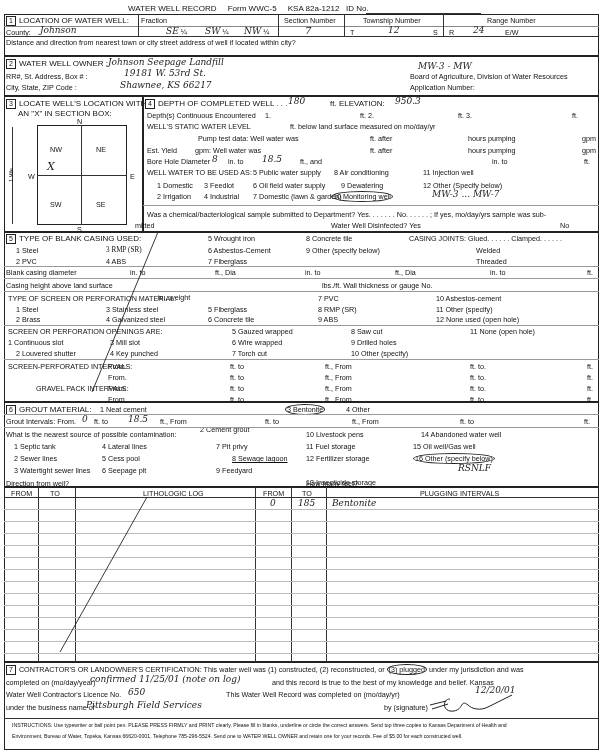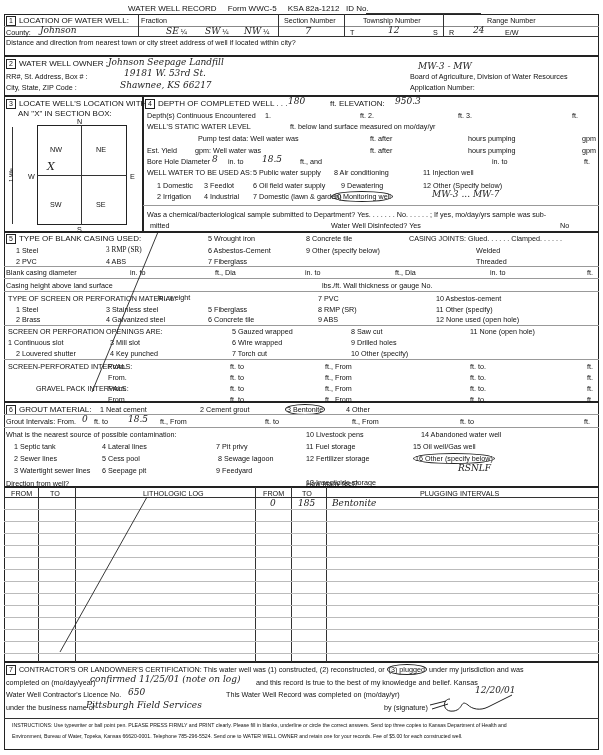--- a/index.html
+++ b/index.html
@@ -117,21 +117,21 @@
 <div class="abs" style="left:253px;top:181px;">6 Oil field water supply</div>
 <div class="abs" style="left:253px;top:192px;">7 Domestic (lawn &amp; garden)</div>
 <div class="abs" style="left:334px;top:168px;">8 Air conditioning</div>
 <div class="abs" style="left:341px;top:181px;">9 Dewatering</div>
 <div class="abs" style="left:331px;top:192px;"><span class="circ">10 Monitoring well</span></div>
 <div class="abs hw" style="left:432px;top:189px;">MW-3 ... MW-7</div>
 <div class="abs" style="left:423px;top:168px;">11 Injection well</div>
 <div class="abs" style="left:423px;top:181px;">12 Other (Specify below)</div>
 <div class="hl" style="left:143px;top:205px;width:456px;background:#999;"></div>
 <div class="abs" style="left:147px;top:210px;">Was a chemical/bacteriological sample submitted to Department? Yes. . . . . . . No. . . . . . ; If yes, mo/day/yrs sample was sub-</div>
-<div class="abs" style="left:150px;top:221px;">mitted</div>
+<div class="abs" style="left:135px;top:221px;">mitted</div>
 <div class="abs" style="left:331px;top:221px;">Water Well Disinfected?  Yes</div>
 <div class="abs" style="left:560px;top:221px;">No</div>
 
 <div class="box" style="left:4px;top:232px;width:595px;height:170px;"></div>
 <div class="abs title" style="left:6px;top:234px;"><span class="num">5</span><span>TYPE OF BLANK CASING USED:</span></div>
 <div class="abs" style="left:16px;top:246px;">1 Steel</div>
 <div class="abs" style="left:16px;top:257px;">2 PVC</div>
 <div class="abs" style="left:106px;top:246px;font-family:Liberation Serif, serif;">3 RMP (SR)</div>
 <div class="abs" style="left:106px;top:257px;">4 ABS</div>
 <div class="abs" style="left:208px;top:234px;">5 Wrought iron</div>
@@ -203,21 +203,21 @@
     <div class="abs" style="left: 108px; top: 395px;">From.</div>
     <div class="abs" style="left: 230px; top: 395px;">ft. to</div>
     <div class="abs" style="left: 325px; top: 395px;">ft., From</div>
     <div class="abs" style="left: 470px; top: 395px;">ft. to.</div>
     <div class="abs" style="left: 587px; top: 395px;">ft.</div>
   </div>
 
 <div class="box" style="left:4px;top:402px;width:595px;height:85px;"></div>
 <div class="abs title" style="left:6px;top:405px;"><span class="num">6</span><span>GROUT MATERIAL:</span></div>
 <div class="abs" style="left:100px;top:405px;">1 Neat cement</div>
-<div class="abs" style="left:200px;top:405px;">2 Cement grout</div>
+<div class="abs" style="left:200px;top:425px;">2 Cement grout</div>
 <div class="abs" style="left:285px;top:405px;"><span class="circ">3 Bentonite</span></div>
 <div class="abs" style="left:346px;top:405px;">4 Other</div>
 <div class="hl" style="left:4px;top:414px;width:595px;background:#999;"></div>
 <div class="abs" style="left:6px;top:417px;">Grout Intervals:  From.</div>
 <div class="abs hw" style="left:82px;top:414px;">0</div>
 <div class="abs" style="left:94px;top:417px;">ft. to</div>
 <div class="abs hw" style="left:128px;top:414px;">18.5</div>
 <div class="abs" style="left:160px;top:417px;">ft., From</div>
 <div class="abs" style="left:265px;top:417px;">ft. to</div>
 <div class="abs" style="left:352px;top:417px;">ft., From</div>
@@ -225,21 +225,21 @@
 <div class="abs" style="left:584px;top:417px;">ft.</div>
 <div class="hl" style="left:4px;top:427px;width:595px;background:#999;"></div>
 <div class="abs" style="left:6px;top:430px;">What is the nearest source of possible contamination:</div>
 <div class="abs" style="left:14px;top:442px;">1 Septic tank</div>
 <div class="abs" style="left:14px;top:454px;">2 Sewer lines</div>
 <div class="abs" style="left:14px;top:466px;">3 Watertight sewer lines</div>
 <div class="abs" style="left:102px;top:442px;">4 Lateral lines</div>
 <div class="abs" style="left:102px;top:454px;">5 Cess pool</div>
 <div class="abs" style="left:102px;top:466px;">6 Seepage pit</div>
 <div class="abs" style="left:216px;top:442px;">7 Pit privy</div>
-<div class="abs" style="left:218px;top:454px;">8 Sewage lagoon</div>
+<div class="abs" style="left:232px;top:454px;text-decoration:underline;">8 Sewage lagoon</div>
 <div class="abs" style="left:216px;top:466px;">9 Feedyard</div>
 <div class="abs" style="left:306px;top:430px;">10 Livestock pens</div>
 <div class="abs" style="left:306px;top:442px;">11 Fuel storage</div>
 <div class="abs" style="left:306px;top:454px;">12 Fertilizer storage</div>
 <div class="abs" style="left:306px;top:478px;text-decoration:underline;">13 Insecticide storage</div>
 <div class="abs" style="left:413px;top:430px;margin-left:8px;">14 Abandoned water well</div>
 <div class="abs" style="left:413px;top:442px;">15 Oil well/Gas well</div>
 <div class="abs" style="left:413px;top:454px;"><span class="circ">16 Other (specify below)</span></div>
 <div class="abs hw" style="left:458px;top:463px;">RSNLF</div>
 <div class="abs" style="left:6px;top:479px;">Direction from well?</div>
@@ -279,21 +279,21 @@
 
 <svg class="abs" style="left:0;top:0;" width="603" height="755">
   <line x1="158" y1="232" x2="92" y2="392" stroke="#222" stroke-width="0.9"></line>
   <line x1="147" y1="497" x2="60" y2="652" stroke="#222" stroke-width="0.9"></line>
 </svg>
 
 <div class="box" style="left:4px;top:662px;width:595px;height:88px;"></div>
 <div class="abs" style="left:6px;top:665px;"><span class="num">7</span><span>CONTRACTOR'S OR LANDOWNER'S CERTIFICATION: This water well was (1) constructed, (2) reconstructed, or</span> <span class="circ">(3) plugged</span> <span>under my jurisdiction and was</span></div>
 <div class="abs" style="left:6px;top:678px;">completed on (mo/day/year)</div>
 <div class="abs hw" style="left:90px;top:674px;">confirmed 11/25/01 (note on log)</div>
-<div class="abs" style="left:256px;top:678px;">and this record is true to the best of my knowledge and belief. Kansas</div>
+<div class="abs" style="left:272px;top:678px;">and this record is true to the best of my knowledge and belief. Kansas</div>
 <div class="abs" style="left:6px;top:690px;">Water Well Contractor's Licence No.</div>
 <div class="abs hw" style="left:128px;top:687px;">650</div>
 <div class="abs" style="left:226px;top:690px;">This Water Well Record was completed on (mo/day/yr)</div>
 <div class="abs hw" style="left:475px;top:685px;">12/20/01</div>
 <div class="abs" style="left:6px;top:703px;">under the business name of</div>
 <div class="abs hw" style="left:86px;top:700px;">Pittsburgh Field Services</div>
 <div class="abs" style="left:384px;top:703px;">by  (signature)</div>
 <svg class="abs" style="left:428px;top:693px;" width="90" height="24">
   <path d="M2 12 L18 8 M4 16 L20 11 M22 6 C14 6 14 20 26 18 C36 16 32 6 40 12 C44 16 52 18 60 14 L84 2" fill="none" stroke="#222" stroke-width="1"></path>
 </svg>

